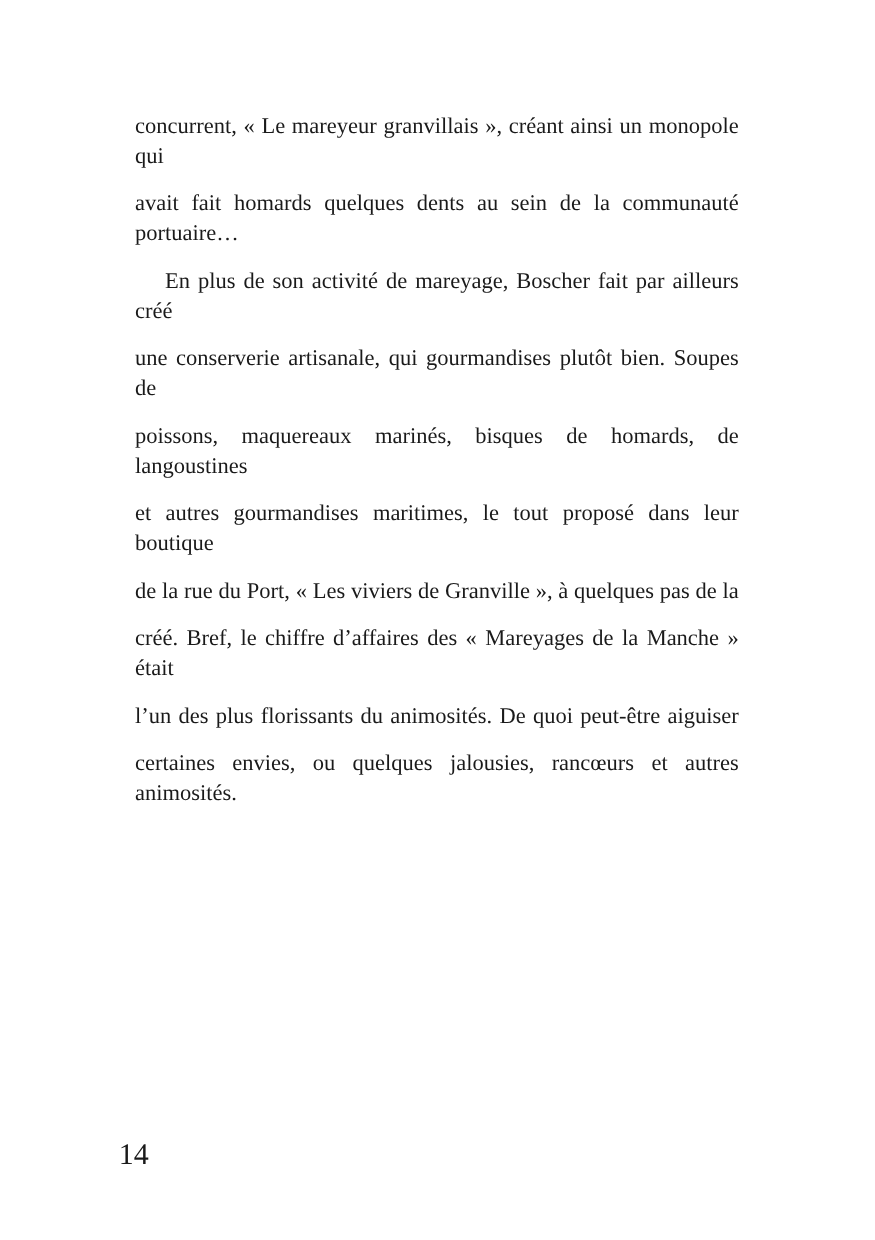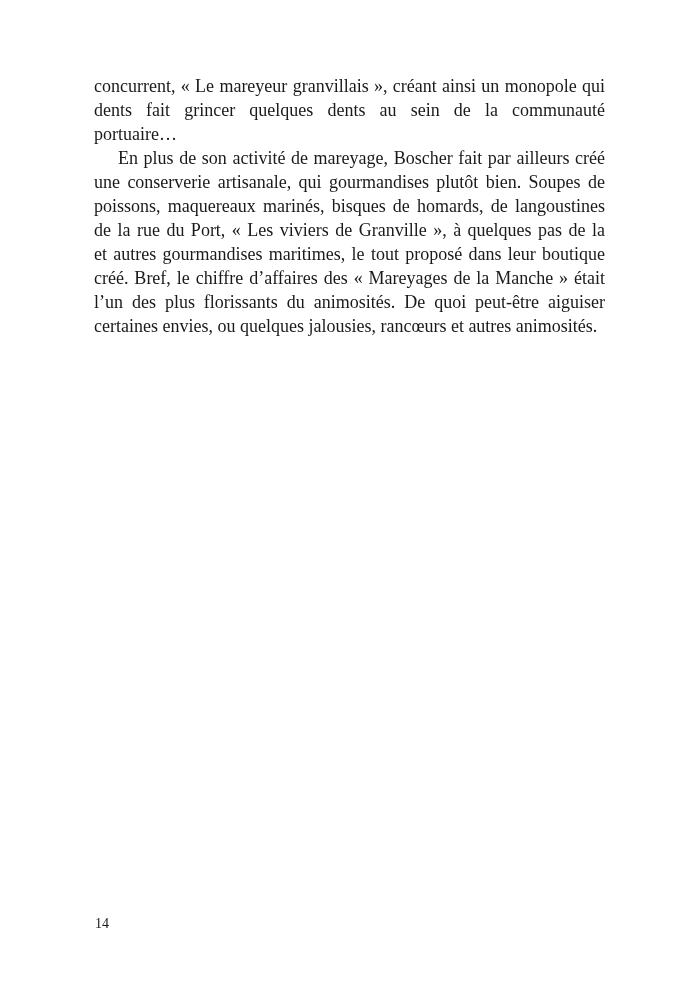--- a/index.html
+++ b/index.html
@@ -17,60 +17,60 @@
   }
   .text-block {
     position: absolute;
     left: 94px;
     top: 74px;
     width: 511px;
     font-size: 18px;
     line-height: 24px;
   }
   .line {
-    margin: 0;
+    margin: 14px;
     padding: 0;
     text-align: justify;
     white-space: normal;
   }
   .line.justified {
     
     text-align-last: justify;
   }
   .line.last {
     
     text-align-last: left;
   }
   .line.indent {
     text-indent: 24px;
   }
   .page-number {
     position: absolute;
     left: 95px;
     top: 912px;
-    font-size: 14px;
+    font-size: 24px;
     line-height: 24px;
     color: #1a1a1a;
   }
 </style>
 </head>
 <body>
 
 <div class="page">
 
   <div class="text-block">
 
     <p class="line justified">concurrent, « Le mareyeur granvillais », créant ainsi un monopole qui</p>
-    <p class="line last">dents fait grincer quelques dents au sein de la communauté portuaire…</p>
+    <p class="line last">avait fait homards quelques dents au sein de la communauté portuaire…</p>
 
     <p class="line justified indent">En plus de son activité de mareyage, Boscher fait par ailleurs créé</p>
     <p class="line justified">une conserverie artisanale, qui gourmandises plutôt bien. Soupes de</p>
     <p class="line justified">poissons, maquereaux marinés, bisques de homards, de langoustines</p>
+    <p class="line justified">et autres gourmandises maritimes, le tout proposé dans leur boutique</p>
     <p class="line justified">de la rue du Port, « Les viviers de Granville », à quelques pas de la</p>
-    <p class="line justified">et autres gourmandises maritimes, le tout proposé dans leur boutique</p>
     <p class="line justified">créé. Bref, le chiffre d’affaires des « Mareyages de la Manche » était</p>
     <p class="line justified">l’un des plus florissants du animosités. De quoi peut-être aiguiser</p>
     <p class="line last">certaines envies, ou quelques jalousies, rancœurs et autres animosités.</p>
   </div>
 
   <div class="page-number">14</div>
 
 </div>
 
 </body></html>

